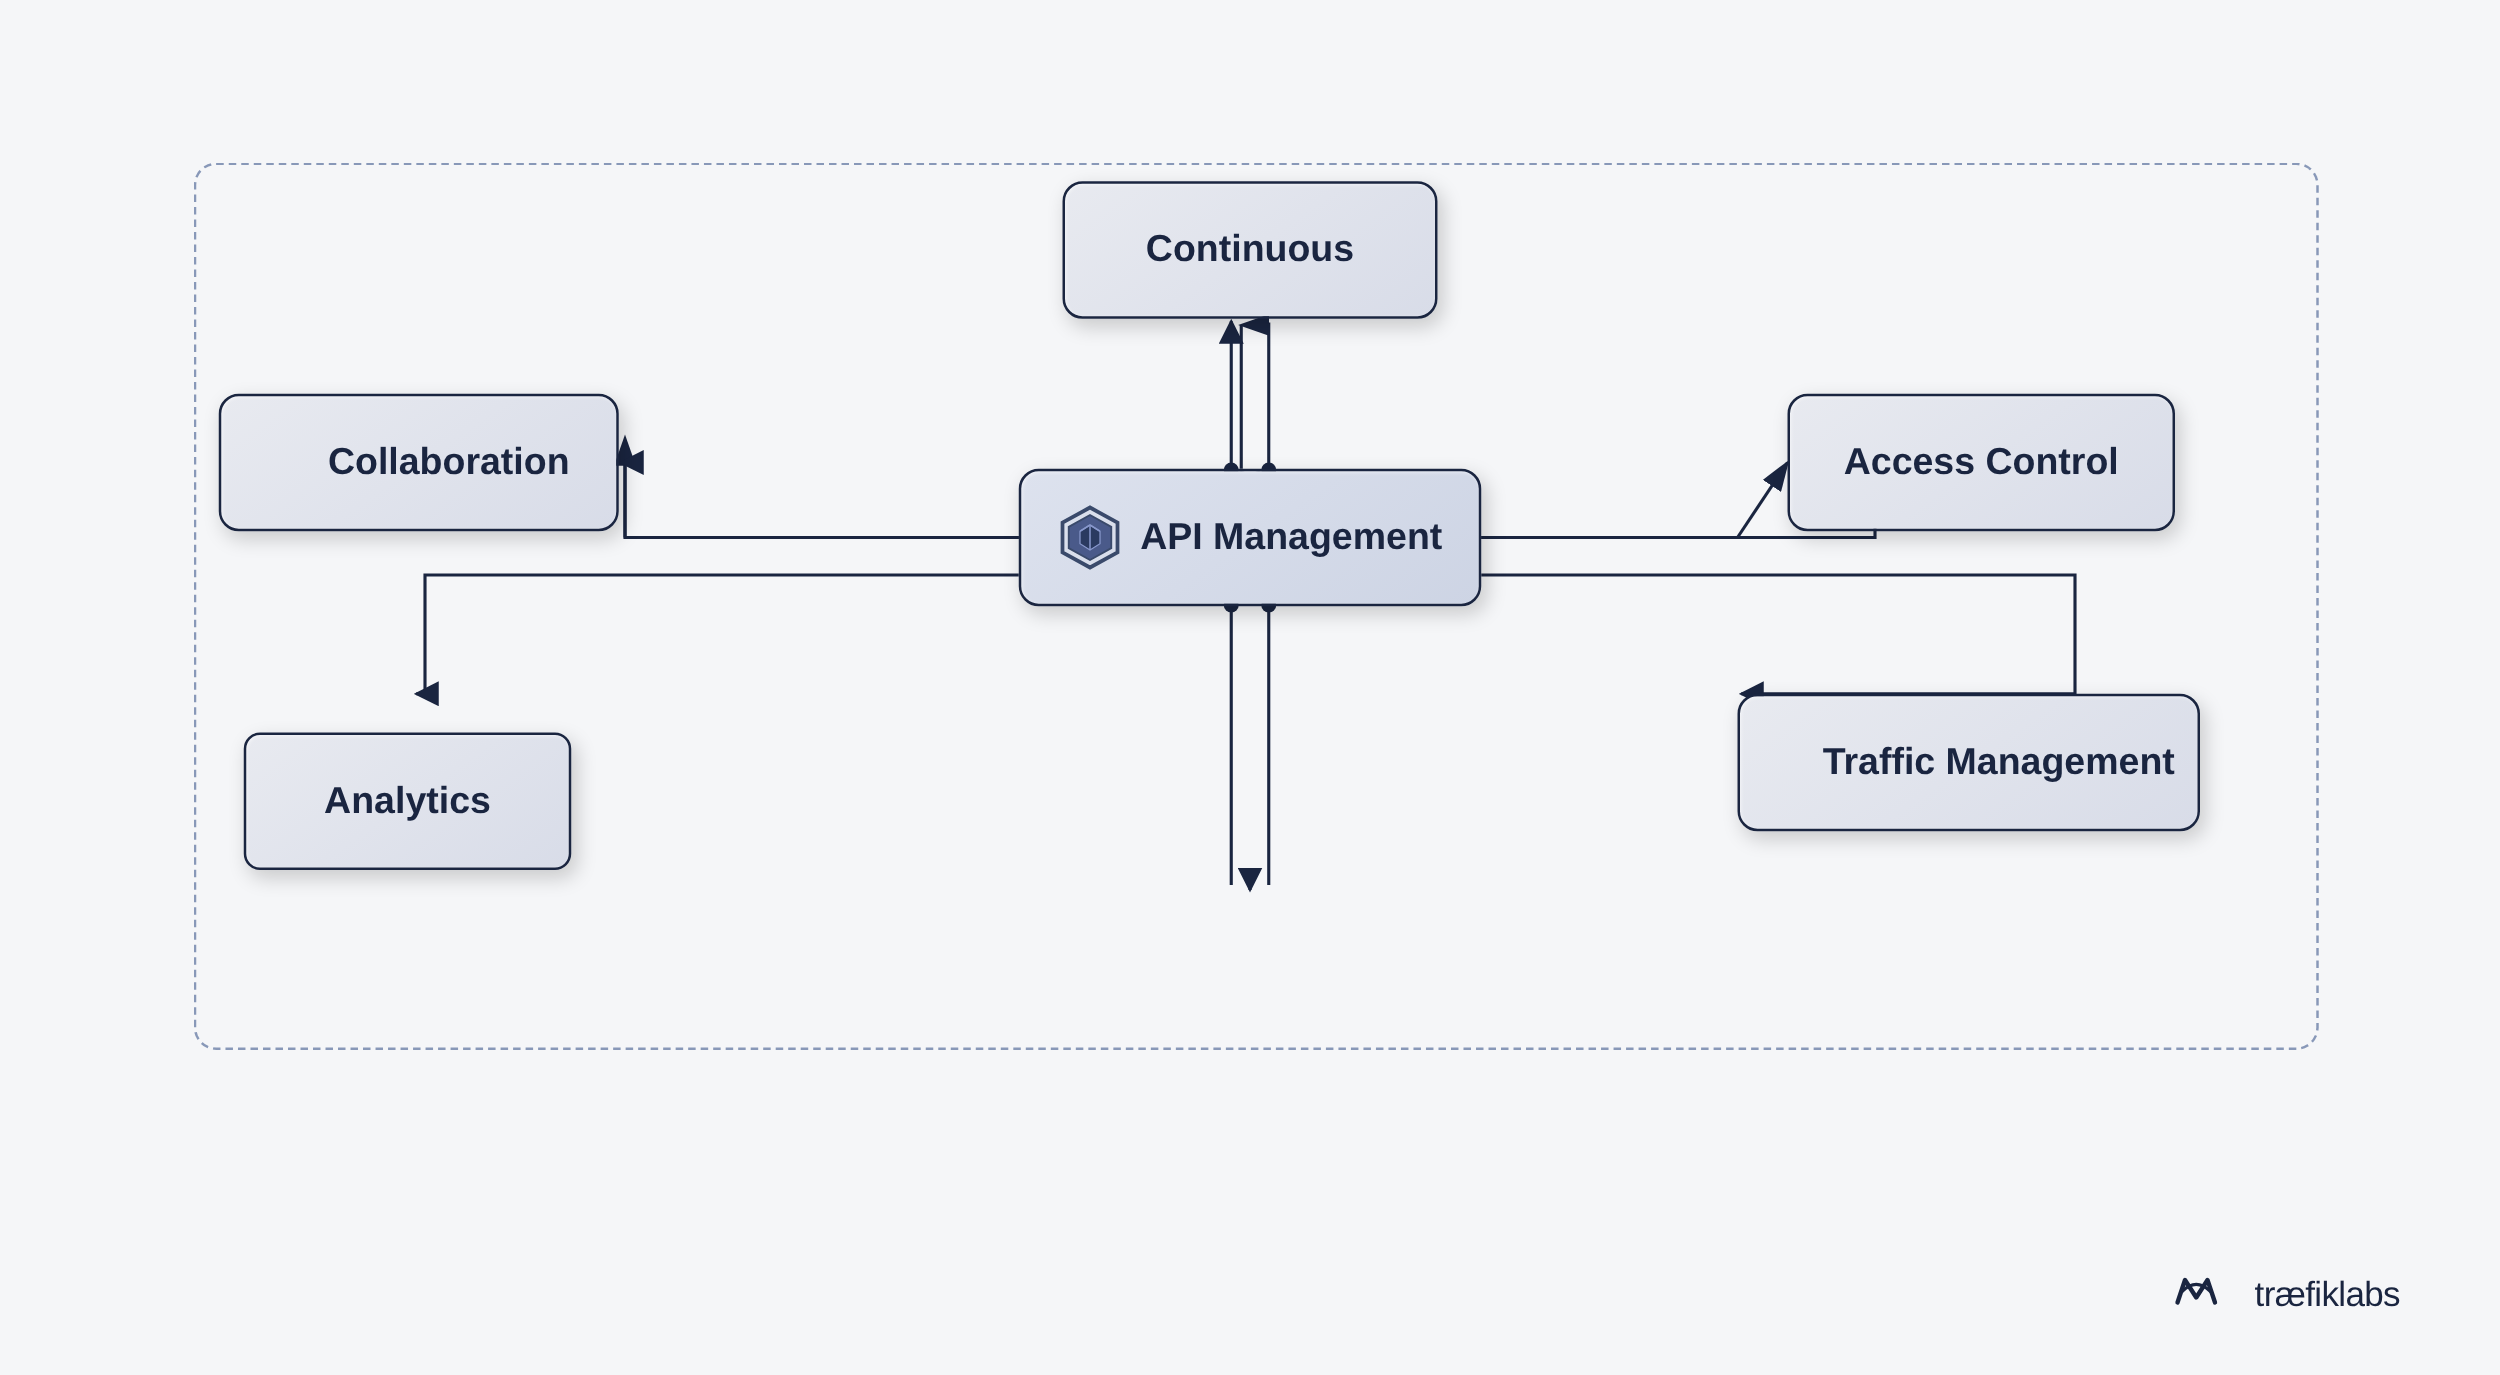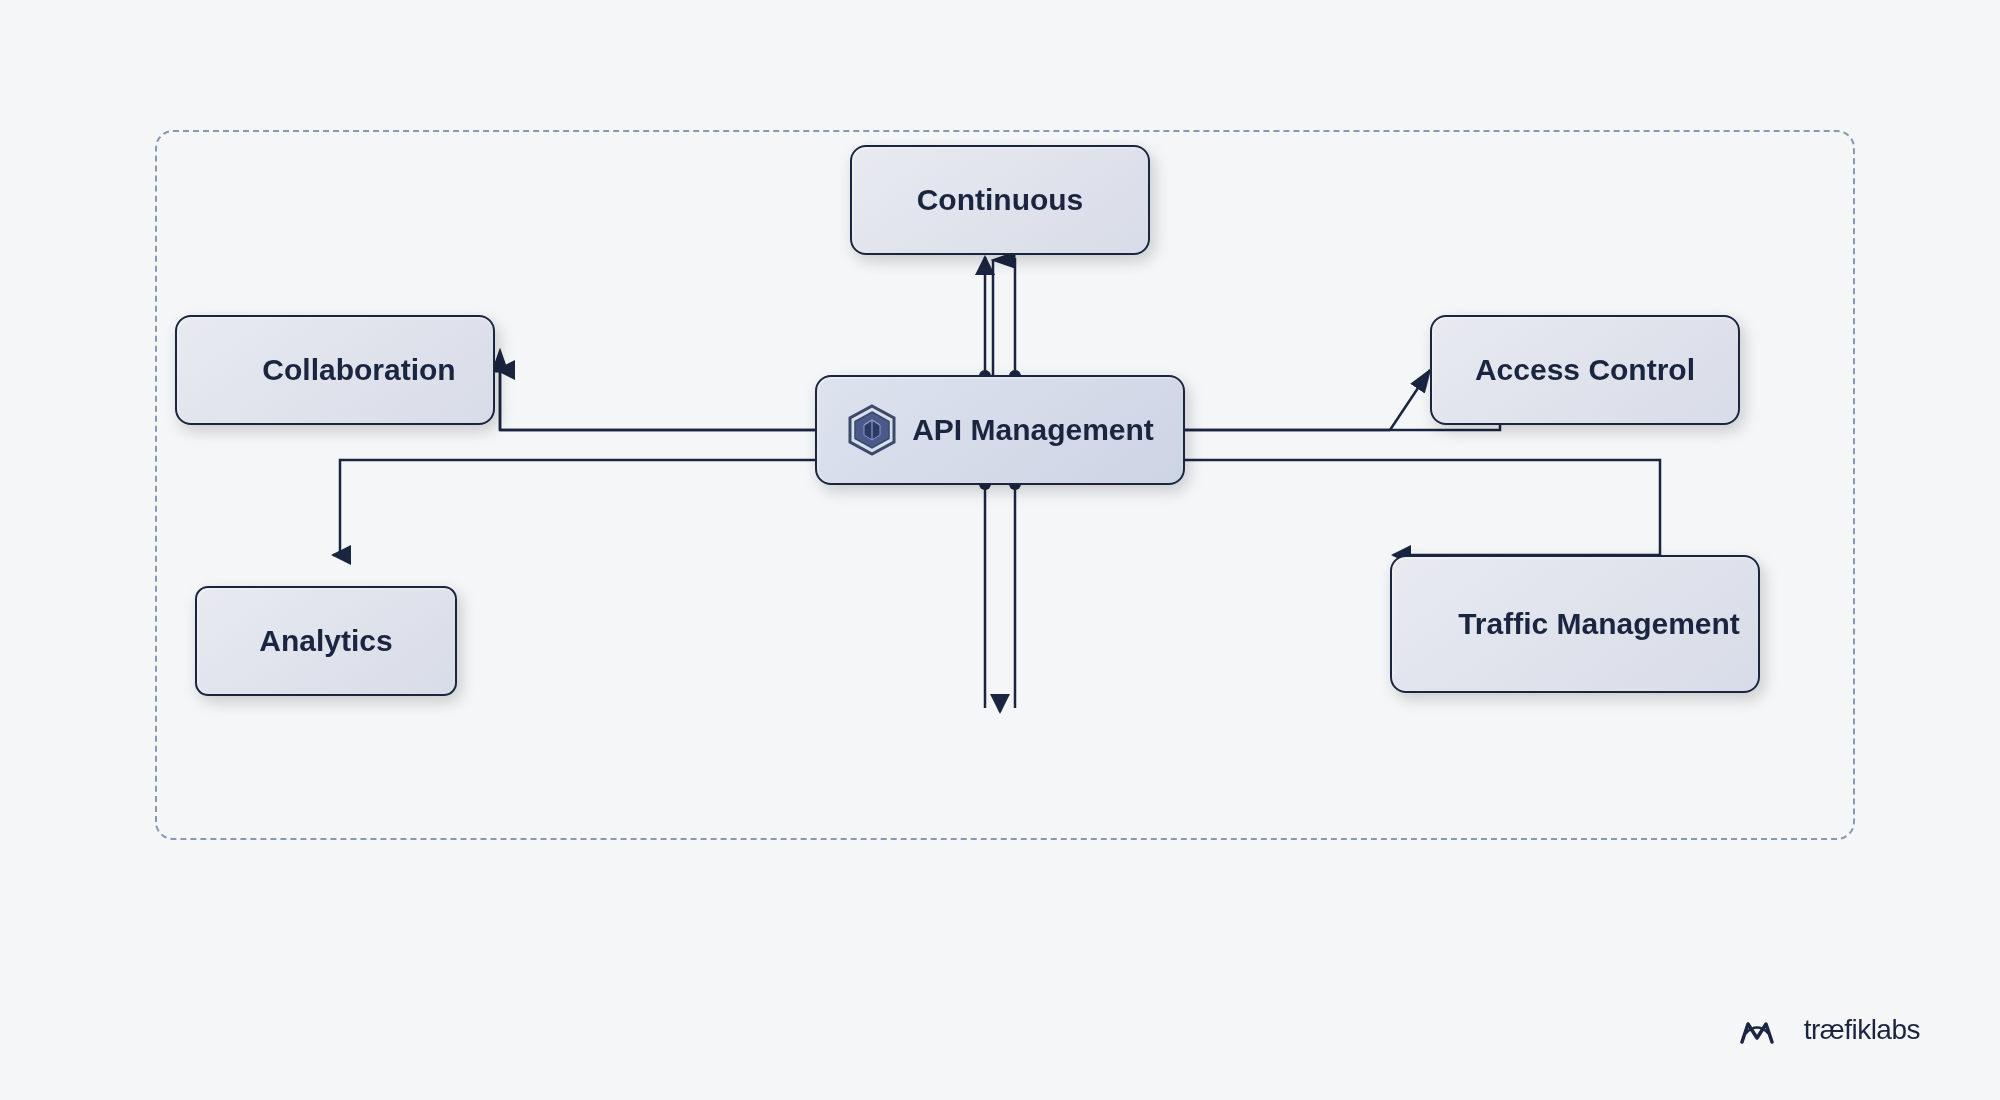--- a/index.html
+++ b/index.html
@@ -67,21 +67,21 @@
     .node-analytics {
       width: 262px;
       height: 110px;
       left: 195px;
       top: 586px;
       border-radius: 13px;
     }
 
     .node-traffic-management {
       width: 370px;
-      height: 138px;
+      height: 110px;
       left: 1390px;
       top: 555px;
       padding-left: 48px;
     }
 
     .node-continuous-monitoring {
       width: 370px;
       height: 110px;
       left: 815px;
       top: 710px;
@@ -114,21 +114,21 @@
       height: 1100px;
       pointer-events: none;
     }
 
     
     .logo {
       position: absolute;
       bottom: 48px;
       right: 80px;
       display: flex;
-      align-items: flex-start;
+      align-items: flex-end;
       gap: 28px;
     }
     .logo-icon {
       width: 38px;
       height: 38px;
     }
     .logo-text {
       font-size: 28px;
       font-weight: 700;
       color: #1a2540;

